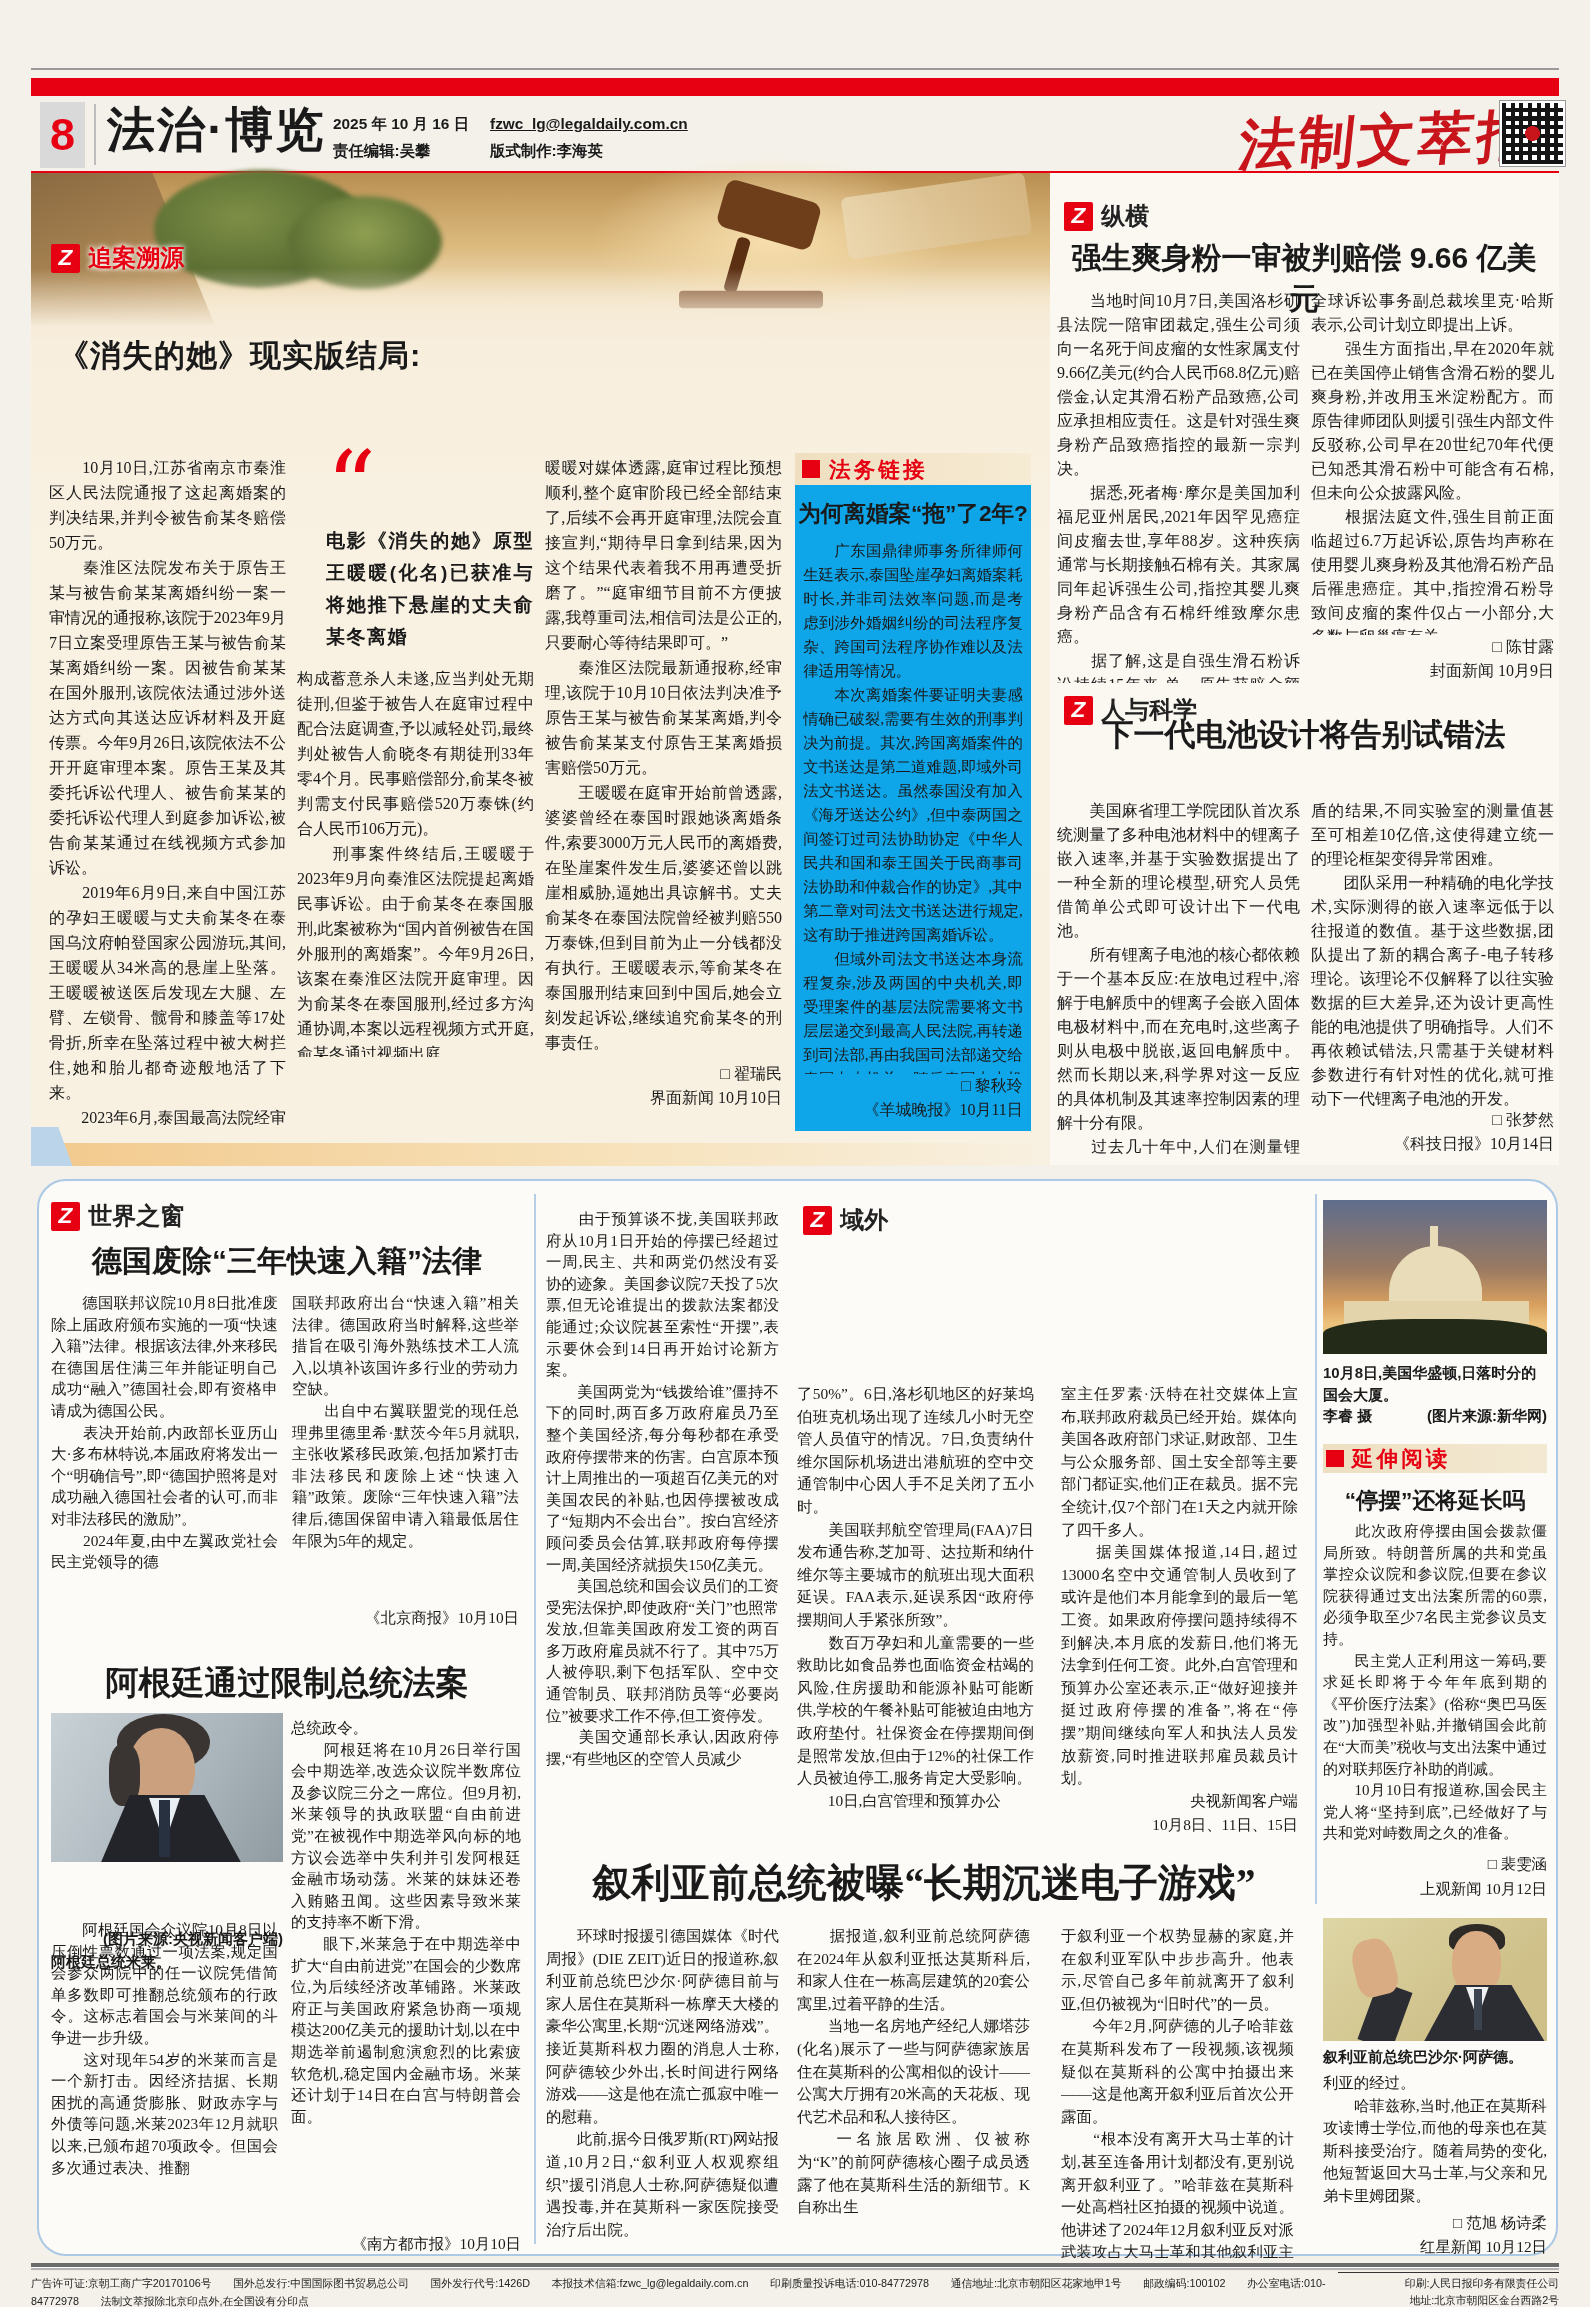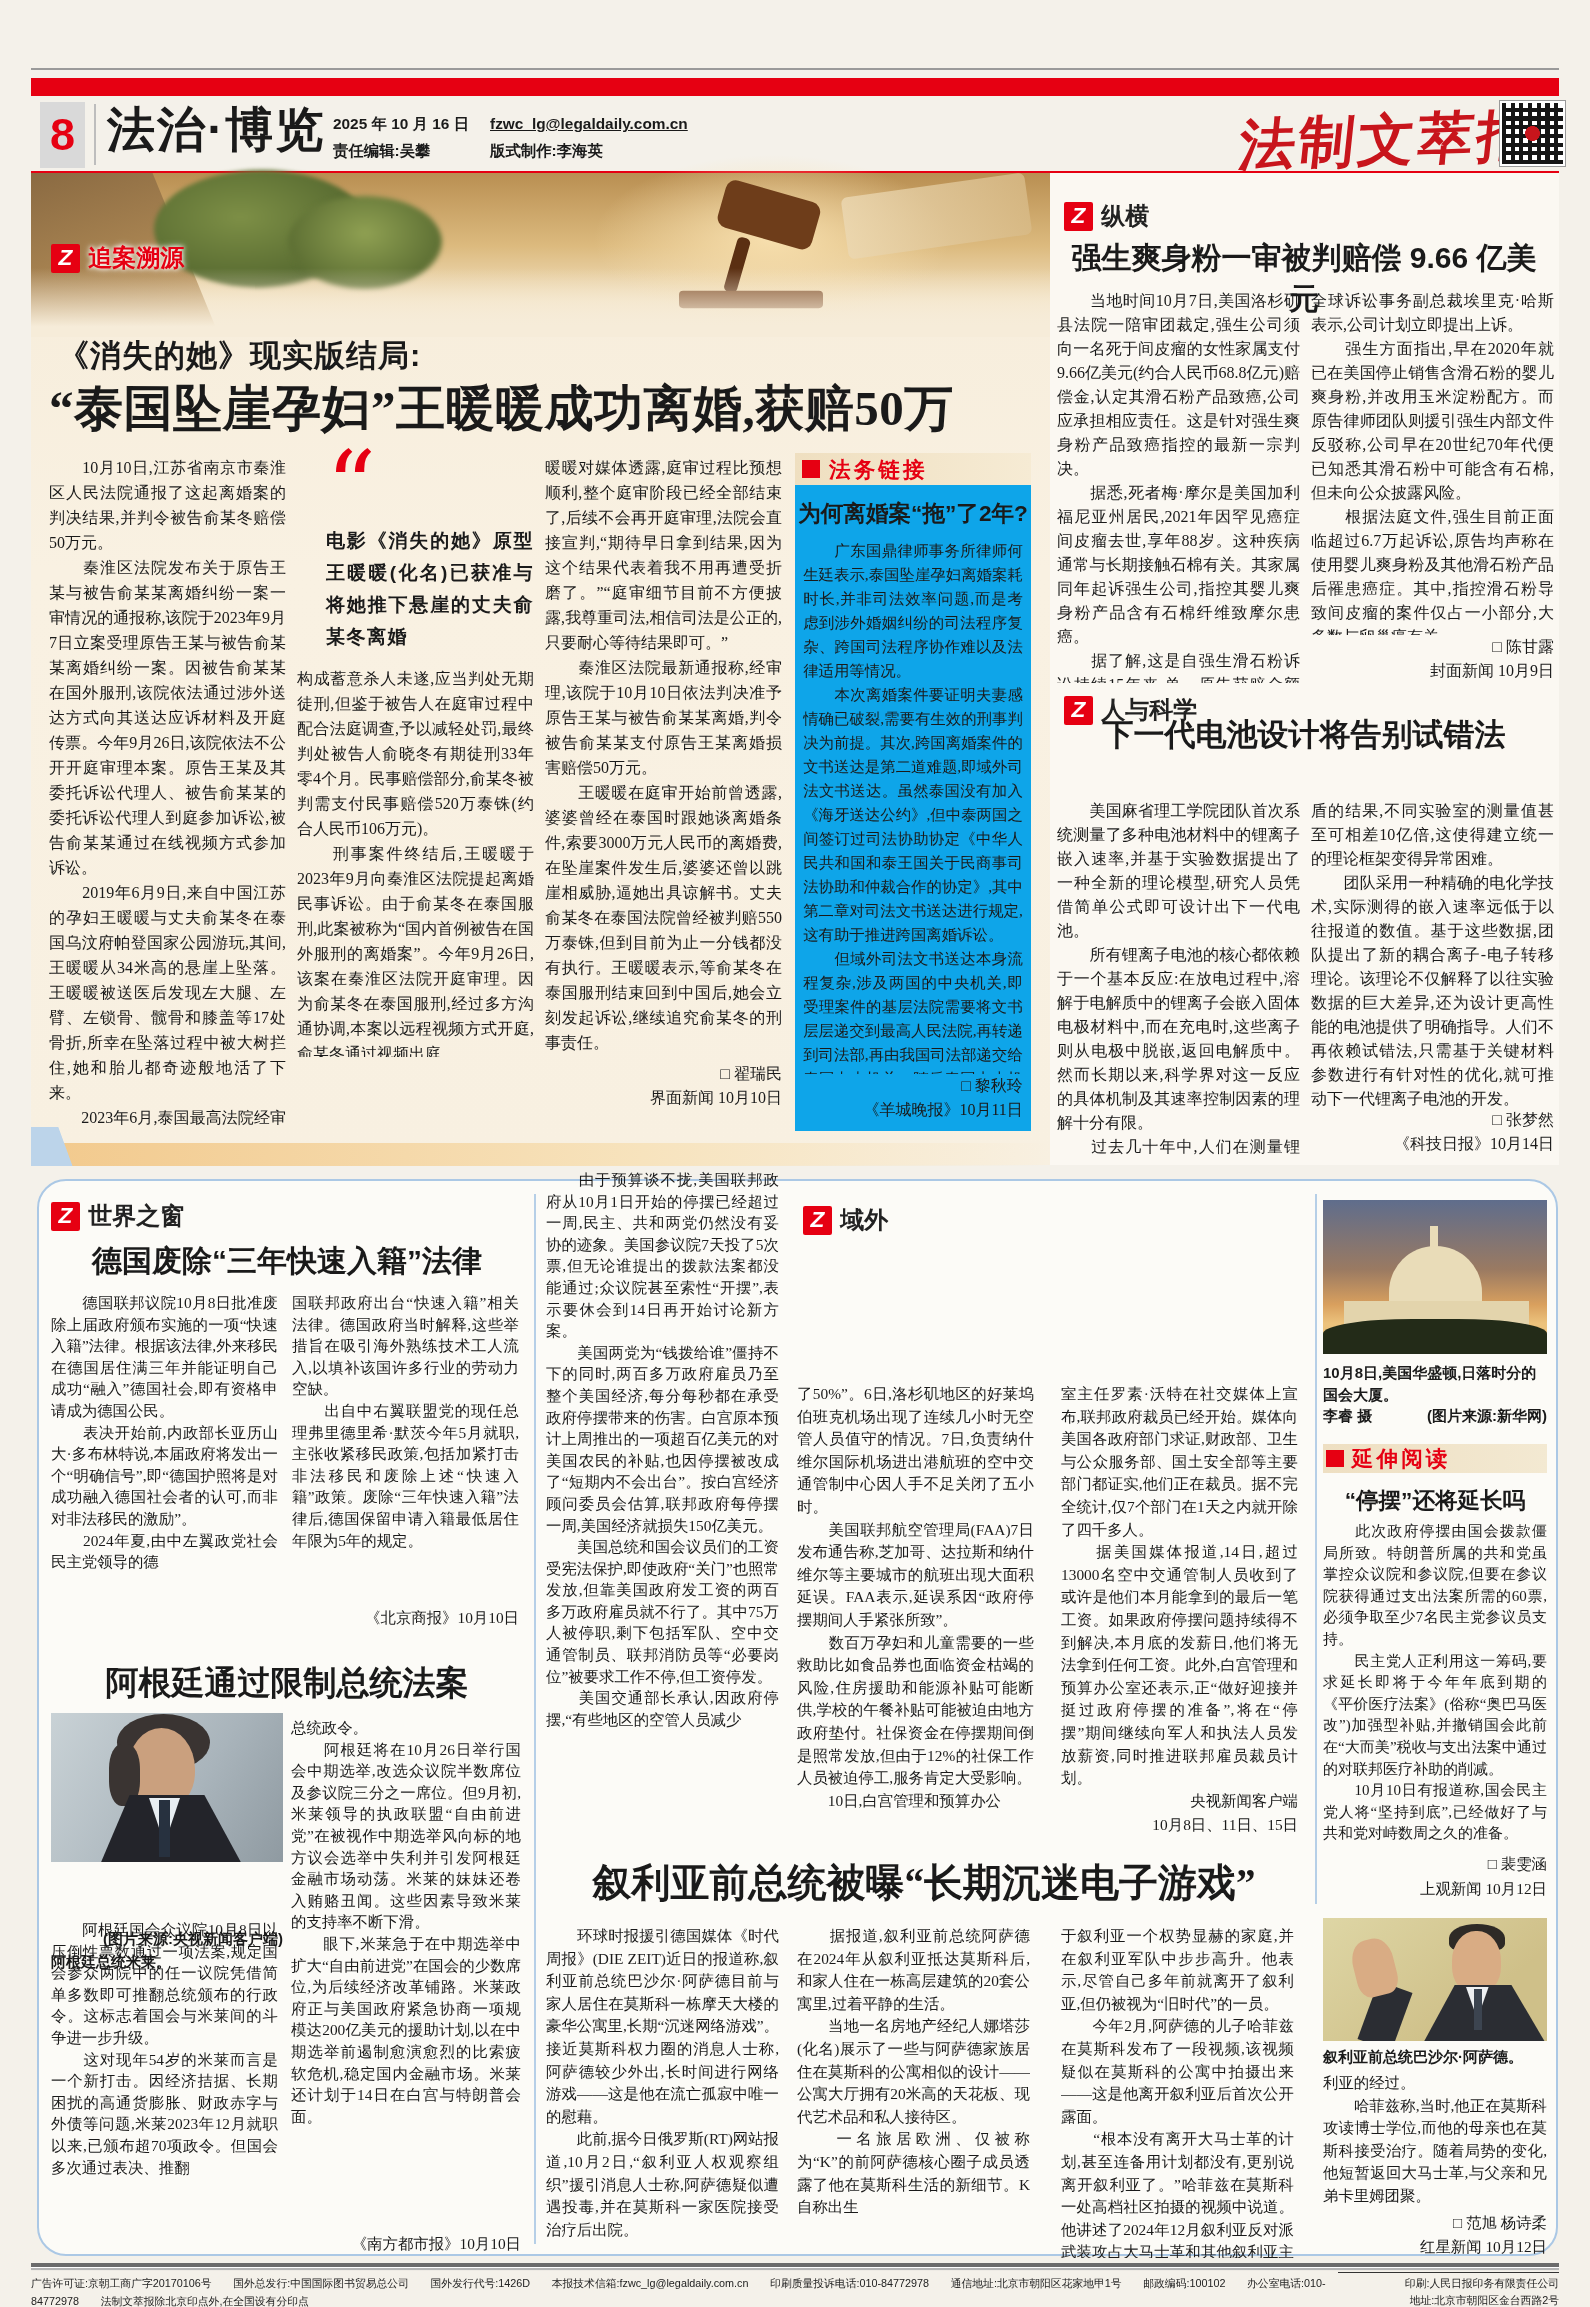--- a/index.html
+++ b/index.html
@@ -73,21 +73,21 @@
   .milei{left:51px;top:1713px;width:232px;height:149px;overflow:hidden;background:linear-gradient(120deg,#c9d2d6,#a9b4bb 60%,#8f9aa1);}
   .m-head{position:absolute;left:77px;top:15.4px;width:67px;height:82px;background:#caa07e;border-radius:50% 50% 46% 46%;}
   .m-hair{position:absolute;left:66px;top:1px;width:93px;height:57px;background:#3a3432;border-radius:50%;}
   .m-hair2{position:absolute;left:58px;top:31px;width:31px;height:62px;background:#3a3432;border-radius:40%;}
   .m-suit{position:absolute;left:31px;top:82px;width:170px;height:72px;background:#23242a;clip-path:polygon(10% 100%,28% 0,72% 0,95% 100%);}
   .m-shirt{position:absolute;left:98px;top:85px;width:31px;height:46px;background:#e8eef2;clip-path:polygon(0 0,100% 0,50% 100%);}
   .m-tie{position:absolute;left:108px;top:87px;width:11.3px;height:57px;background:#27313f;}
   .a-col1{left:51px;top:1919px;width:227px;height:340px;font-size:15.4px;line-height:21.6px;}
   .a-col2{left:291px;top:1717px;width:230px;height:543px;font-size:15.4px;line-height:21.6px;}
   
-  .m-col0{left:546px;top:1169px;width:233px;height:641px;font-size:15.4px;line-height:21.6px;}
+  .m-col0{left:546px;top:1208px;width:233px;height:641px;font-size:15.4px;line-height:21.6px;}
   .d-headline{left:795px;top:1248px;width:507px;text-align:center;font-size:42px;font-weight:900;line-height:54px;}
   .mcol{top:1383px;width:237px;height:458px;font-size:15.4px;line-height:22.6px;}
   .sy-headline{left:546px;top:1856px;width:756px;text-align:center;font-size:39px;font-weight:900;}
   .sycol{top:1925px;width:233px;height:333px;font-size:15.4px;line-height:22.6px;}
   
   .capitol{left:1323px;top:1200px;width:224px;height:154px;overflow:hidden;background:linear-gradient(180deg,#5f6d8c,#9a7a62 45%,#d9a05e 68%,#ecc27c 80%);}
   .c-dome{position:absolute;left:66px;top:46px;width:93px;height:62px;background:#e9dcb8;border-radius:46px 46px 0 0;}
   .c-spire{position:absolute;left:107px;top:26px;width:8.2px;height:26px;background:#e9dcb8;}
   .c-base{position:absolute;left:20.6px;top:101px;width:185px;height:26px;background:#e3d4ac;}
   .c-trees{position:absolute;left:0;top:119px;width:224px;height:36px;background:#232b18;border-radius:40% 40% 0 0;}
@@ -152,21 +152,20 @@
     </svg>
   </div>
   <div class="abs b-book"></div>
   <div class="abs b-fade"></div>
   <div class="abs tag-row" style="left:51px;top:242px;">
     <span class="zbox">Z</span>
     <span class="tag-text on-photo">追案溯源</span>
   </div>
 
   <div class="abs kicker">《消失的她》现实版结局:</div>
-  <div class="abs f-headline">“泰国坠崖孕妇”王暖暖成功离婚,获赔50万</div>
 
   <div class="abs fcol flow" style="left:49px;">　　10月10日,江苏省南京市秦淮区人民法院通报了这起离婚案的判决结果,并判令被告俞某冬赔偿50万元。
 　　秦淮区法院发布关于原告王某与被告俞某某离婚纠纷一案一审情况的通报称,该院于2023年9月7日立案受理原告王某与被告俞某某离婚纠纷一案。因被告俞某某在国外服刑,该院依法通过涉外送达方式向其送达应诉材料及开庭传票。今年9月26日,该院依法不公开开庭审理本案。原告王某及其委托诉讼代理人、被告俞某某的委托诉讼代理人到庭参加诉讼,被告俞某某通过在线视频方式参加诉讼。
 　　2019年6月9日,来自中国江苏的孕妇王暖暖与丈夫俞某冬在泰国乌汶府帕登国家公园游玩,其间,王暖暖从34米高的悬崖上坠落。王暖暖被送医后发现左大腿、左臂、左锁骨、髋骨和膝盖等17处骨折,所幸在坠落过程中被大树拦住,她和胎儿都奇迹般地活了下来。
 　　2023年6月,泰国最高法院经审理,认定被告人俞某冬</div>
   <div class="abs fcol" style="left:297px;">
     <div class="pullq">
       <span class="qmark">“</span>
       <div class="ptext">电影《消失的她》原型王暖暖(化名)已获准与将她推下悬崖的丈夫俞某冬离婚</div>
     </div>

